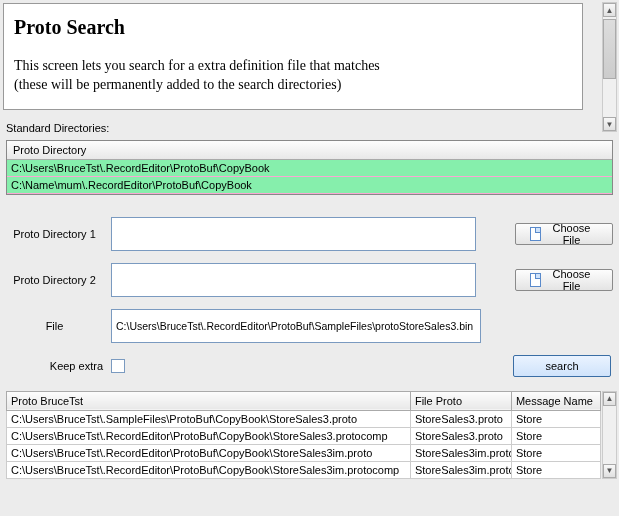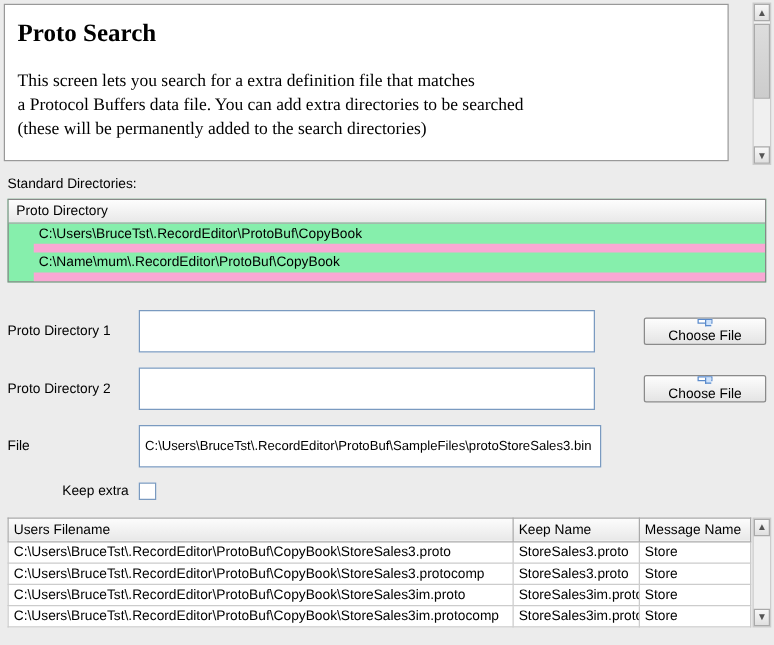--- a/index.html
+++ b/index.html
@@ -8,27 +8,27 @@
 .header-title { font-family: "Times New Roman", serif; font-size: 20px; font-weight: bold; margin-bottom: 18px; }
 .header-desc { font-family: "Times New Roman", serif; font-size: 14px; line-height: 1.35; }
 .outer-scrollbar { position: absolute; right: 2px; top: 2px; width: 15px; height: 130px; background: #f0f0f0; border: 1px solid #ccc; }
 .outer-scrollbar .arrow { width: 13px; height: 14px; background: linear-gradient(#f8f8f8,#e0e0e0); border: 1px solid #aaa; display:flex; align-items:center; justify-content:center; font-size:8px; color:#555; }
 .outer-scrollbar .arrow.up{position:absolute;top:0;}
 .outer-scrollbar .arrow.down{position:absolute;bottom:0;}
 .outer-scrollbar .thumb{position:absolute;top:16px;left:0;width:13px;height:60px;background:linear-gradient(#ddd,#ccc);border:1px solid #aaa;}
 .section-label { margin: 12px 0 6px 6px; font-size: 11px; }
 .std-dir-table { margin: 0 6px 0 6px; border: 1px solid #888; background: #86efac; }
 .std-dir-table .th { background: linear-gradient(#fdfdfd,#e8e8e8); border-bottom: 1px solid #aaa; padding: 3px 6px; font-weight: normal; }
-.std-dir-table .td { padding: 2px 4px; border-bottom: 7px solid #f9a8d4; margin-left: 20px; }
+.std-dir-table .td { padding: 2px 4px; border-bottom: 1px solid #f9a8d4; }
 .form-area { margin: 22px 6px 0 6px; }
 .form-row { display: flex; align-items: center; margin-bottom: 12px; }
-.form-label { width: 105px; text-align: left; padding-right: 8px; }
+.form-label { width: 105px; text-align: center; padding-right: 8px; }
 .form-input { flex: 0 0 365px; height: 22px; border: 1px solid #7a9ac0; padding: 16px 4px; font-size: 11px; background:#fff; }
 .form-input.file { flex: 0 0 370px; font-size: 10.5px; }
-.btn { display:inline-flex; align-items:center; justify-content:center; gap:4px; height: 22px; padding: 0 14px; background: linear-gradient(#fdfdfd,#e4e4e4); border: 1px solid #8a8a8a; border-radius: 2px; font-size: 11px; cursor: pointer; flex-direction: column; }
+.btn { display:inline-flex; align-items:center; justify-content:center; gap:4px; height: 22px; padding: 0 14px; background: linear-gradient(#fdfdfd,#e4e4e4); border: 1px solid #8a8a8a; border-radius: 2px; font-size: 11px; cursor: pointer; }
 .choose-btn { margin-left: auto; width: 98px; }
 .search-row { display:flex; align-items:center; margin: 12px 8px 14px 6px; }
 .keep-label { width: 105px; text-align: right; padding-right: 8px; }
 .checkbox { width: 14px; height: 14px; border: 1px solid #7a9ac0; background:#fff; }
 .search-btn { margin-left:auto; width: 98px; border: 1px solid #3a6ea5; background: linear-gradient(#eaf3ff,#cfe3fb); }
 .results-wrap { position: relative; margin: 0 18px 0 6px; }
 .results-table { border: 1px solid #888; background: #fff; width: 100%; border-collapse: collapse; table-layout: fixed; }
 .results-table th { background: linear-gradient(#fdfdfd,#e8e8e8); border: 1px solid #aaa; padding: 3px 4px; font-weight: normal; text-align: left; font-size: 11px; }
 .results-table td { border: 1px solid #ccc; padding: 2px 4px; font-size: 11px; white-space: nowrap; overflow: hidden; }
 .results-scrollbar { position:absolute; right:-16px; top:0; width:15px; height:100%; background:#f0f0f0; border:1px solid #ccc;}
@@ -44,21 +44,20 @@
 <div class="outer-scrollbar">
   <div class="arrow up">▲</div>
   <div class="thumb"></div>
   <div class="arrow down">▼</div>
 </div>
 
 <div class="header-panel">
   <div class="header-title">Proto Search</div>
   <div class="header-desc">
     <div>This screen lets you search for a extra definition file that matches</div>
-    <div>a Protocol Buffers data file. You can add extra directories to be searched</div>
     <div>(these will be permanently added to the search directories)</div>
   </div>
 </div>
 
 <div class="section-label">Standard Directories:</div>
 <div class="std-dir-table">
   <div class="th">Proto Directory</div>
   <div class="td">C:\Users\BruceTst\.RecordEditor\ProtoBuf\CopyBook</div>
   <div class="td">C:\Name\mum\.RecordEditor\ProtoBuf\CopyBook</div>
 </div>
@@ -82,39 +81,42 @@
   </div>
   <div class="form-row">
     <div class="form-label">File</div>
     <input class="form-input file" value="C:\Users\BruceTst\.RecordEditor\ProtoBuf\SampleFiles\protoStoreSales3.bin" style="">
   </div>
 </div>
 
 <div class="search-row">
   <div class="keep-label">Keep extra</div>
   <div class="checkbox"></div>
+  <button class="btn search-btn">
+    <span>search</span>
+  </button>
 </div>
 
 <div class="results-wrap">
   <table class="results-table">
     <colgroup>
         <col style="width:68%">
         <col style="width:17%">
         <col style="width:15%">
       </colgroup>
     <thead>
       <tr>
-        <th>Users Filename</th>
-        <th>Keep Name</th>
+        <th>Proto BruceTst</th>
+        <th>File Proto</th>
         <th>Message Name</th>
       </tr>
     </thead>
     <tbody id="results-body">
         <tr>
-          <td>C:\Users\BruceTst\.RecordEditor\ProtoBuf\CopyBook\StoreSales3.proto</td>
+          <td>C:\Users\BruceTst\.SampleFiles\ProtoBuf\CopyBook\StoreSales3.proto</td>
           <td>StoreSales3.proto</td>
           <td>Store</td>
         </tr>
         <tr>
           <td>C:\Users\BruceTst\.RecordEditor\ProtoBuf\CopyBook\StoreSales3.protocomp</td>
           <td>StoreSales3.proto</td>
           <td>Store</td>
         </tr>
         <tr>
           <td>C:\Users\BruceTst\.RecordEditor\ProtoBuf\CopyBook\StoreSales3im.proto</td>

